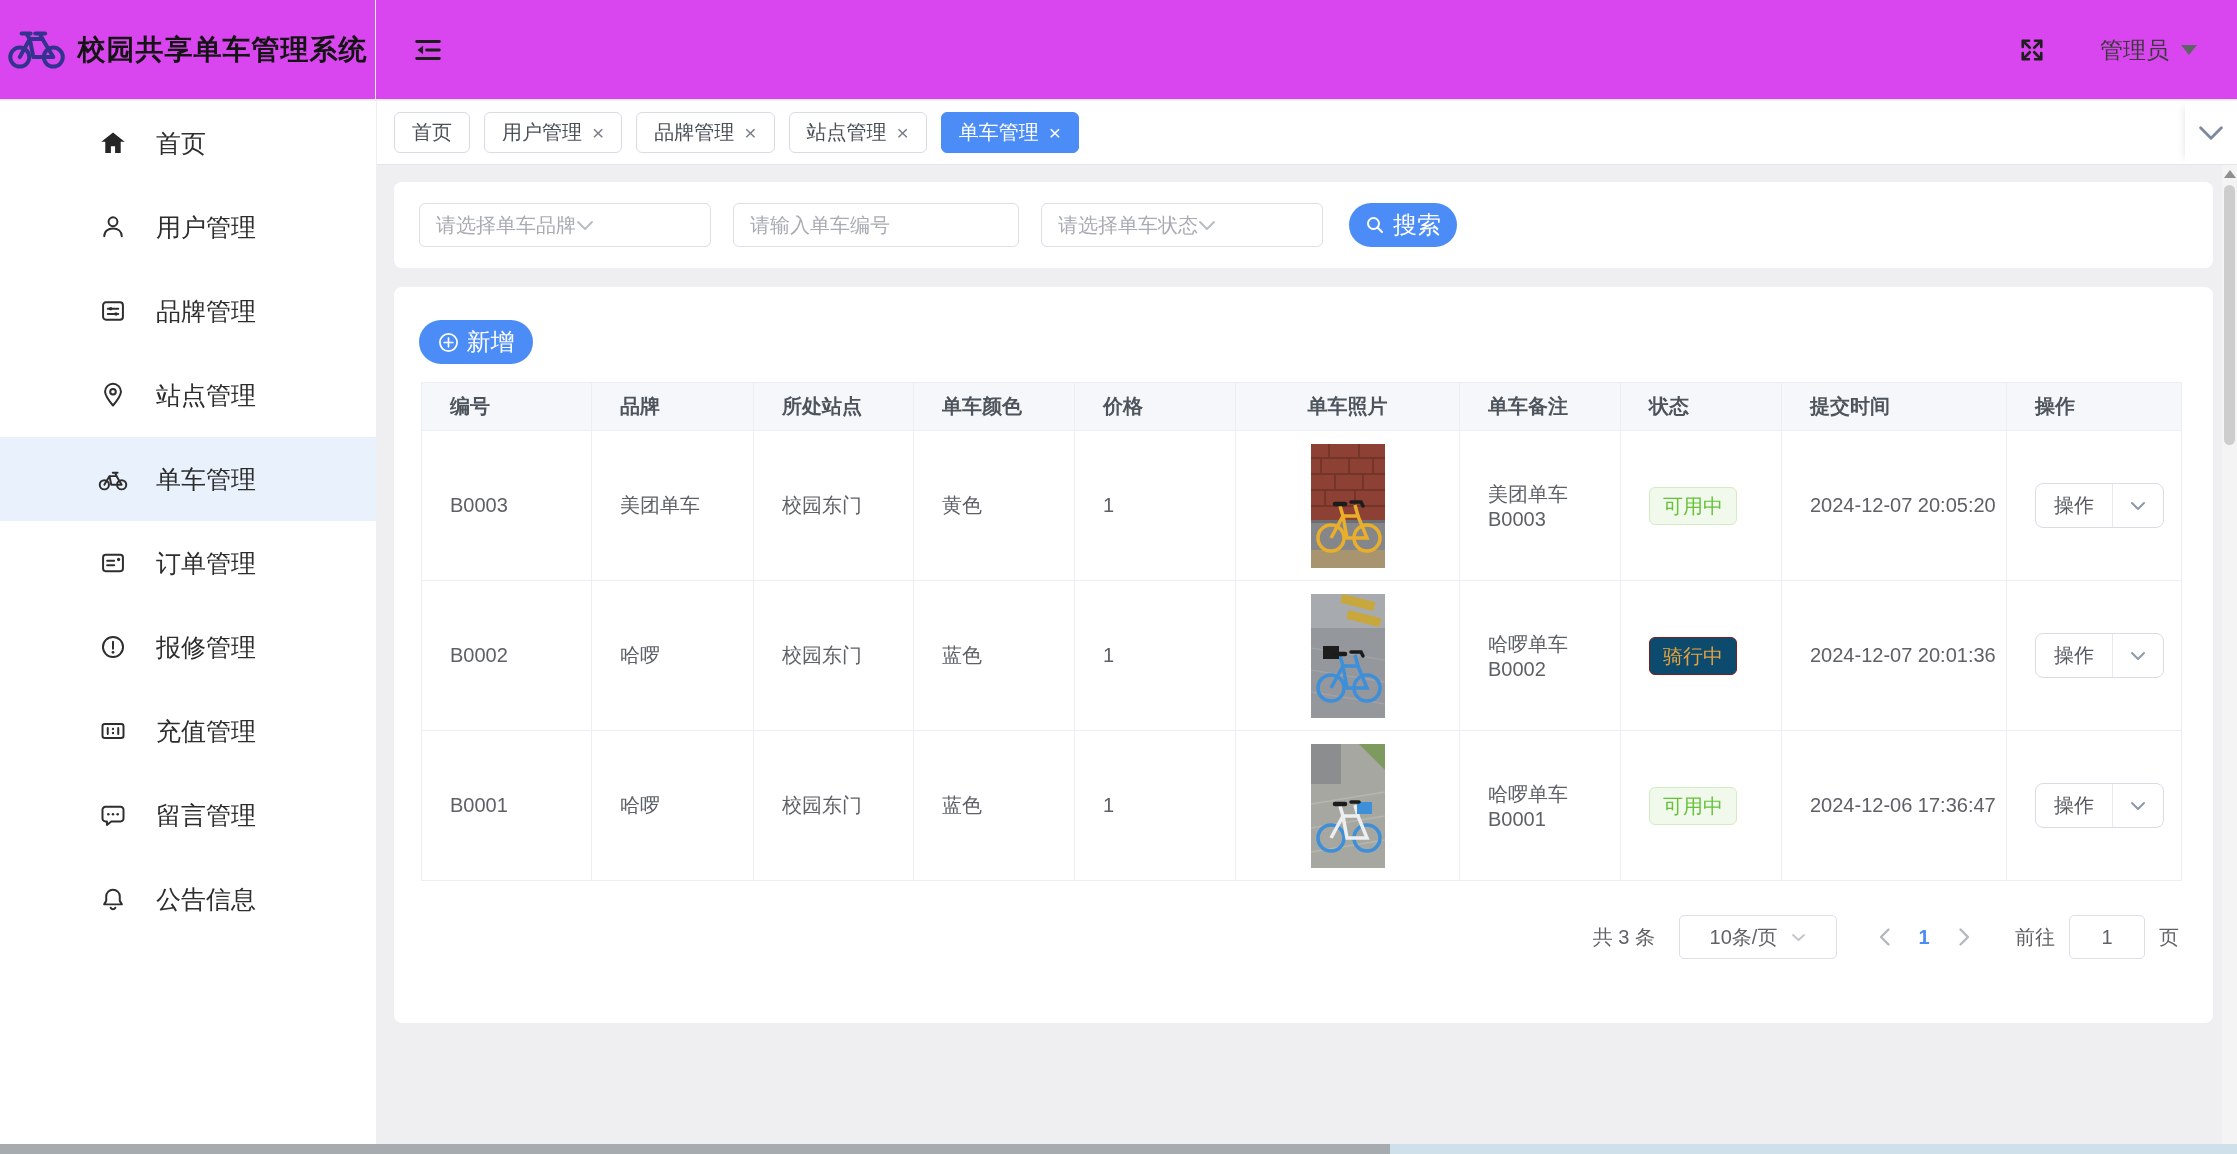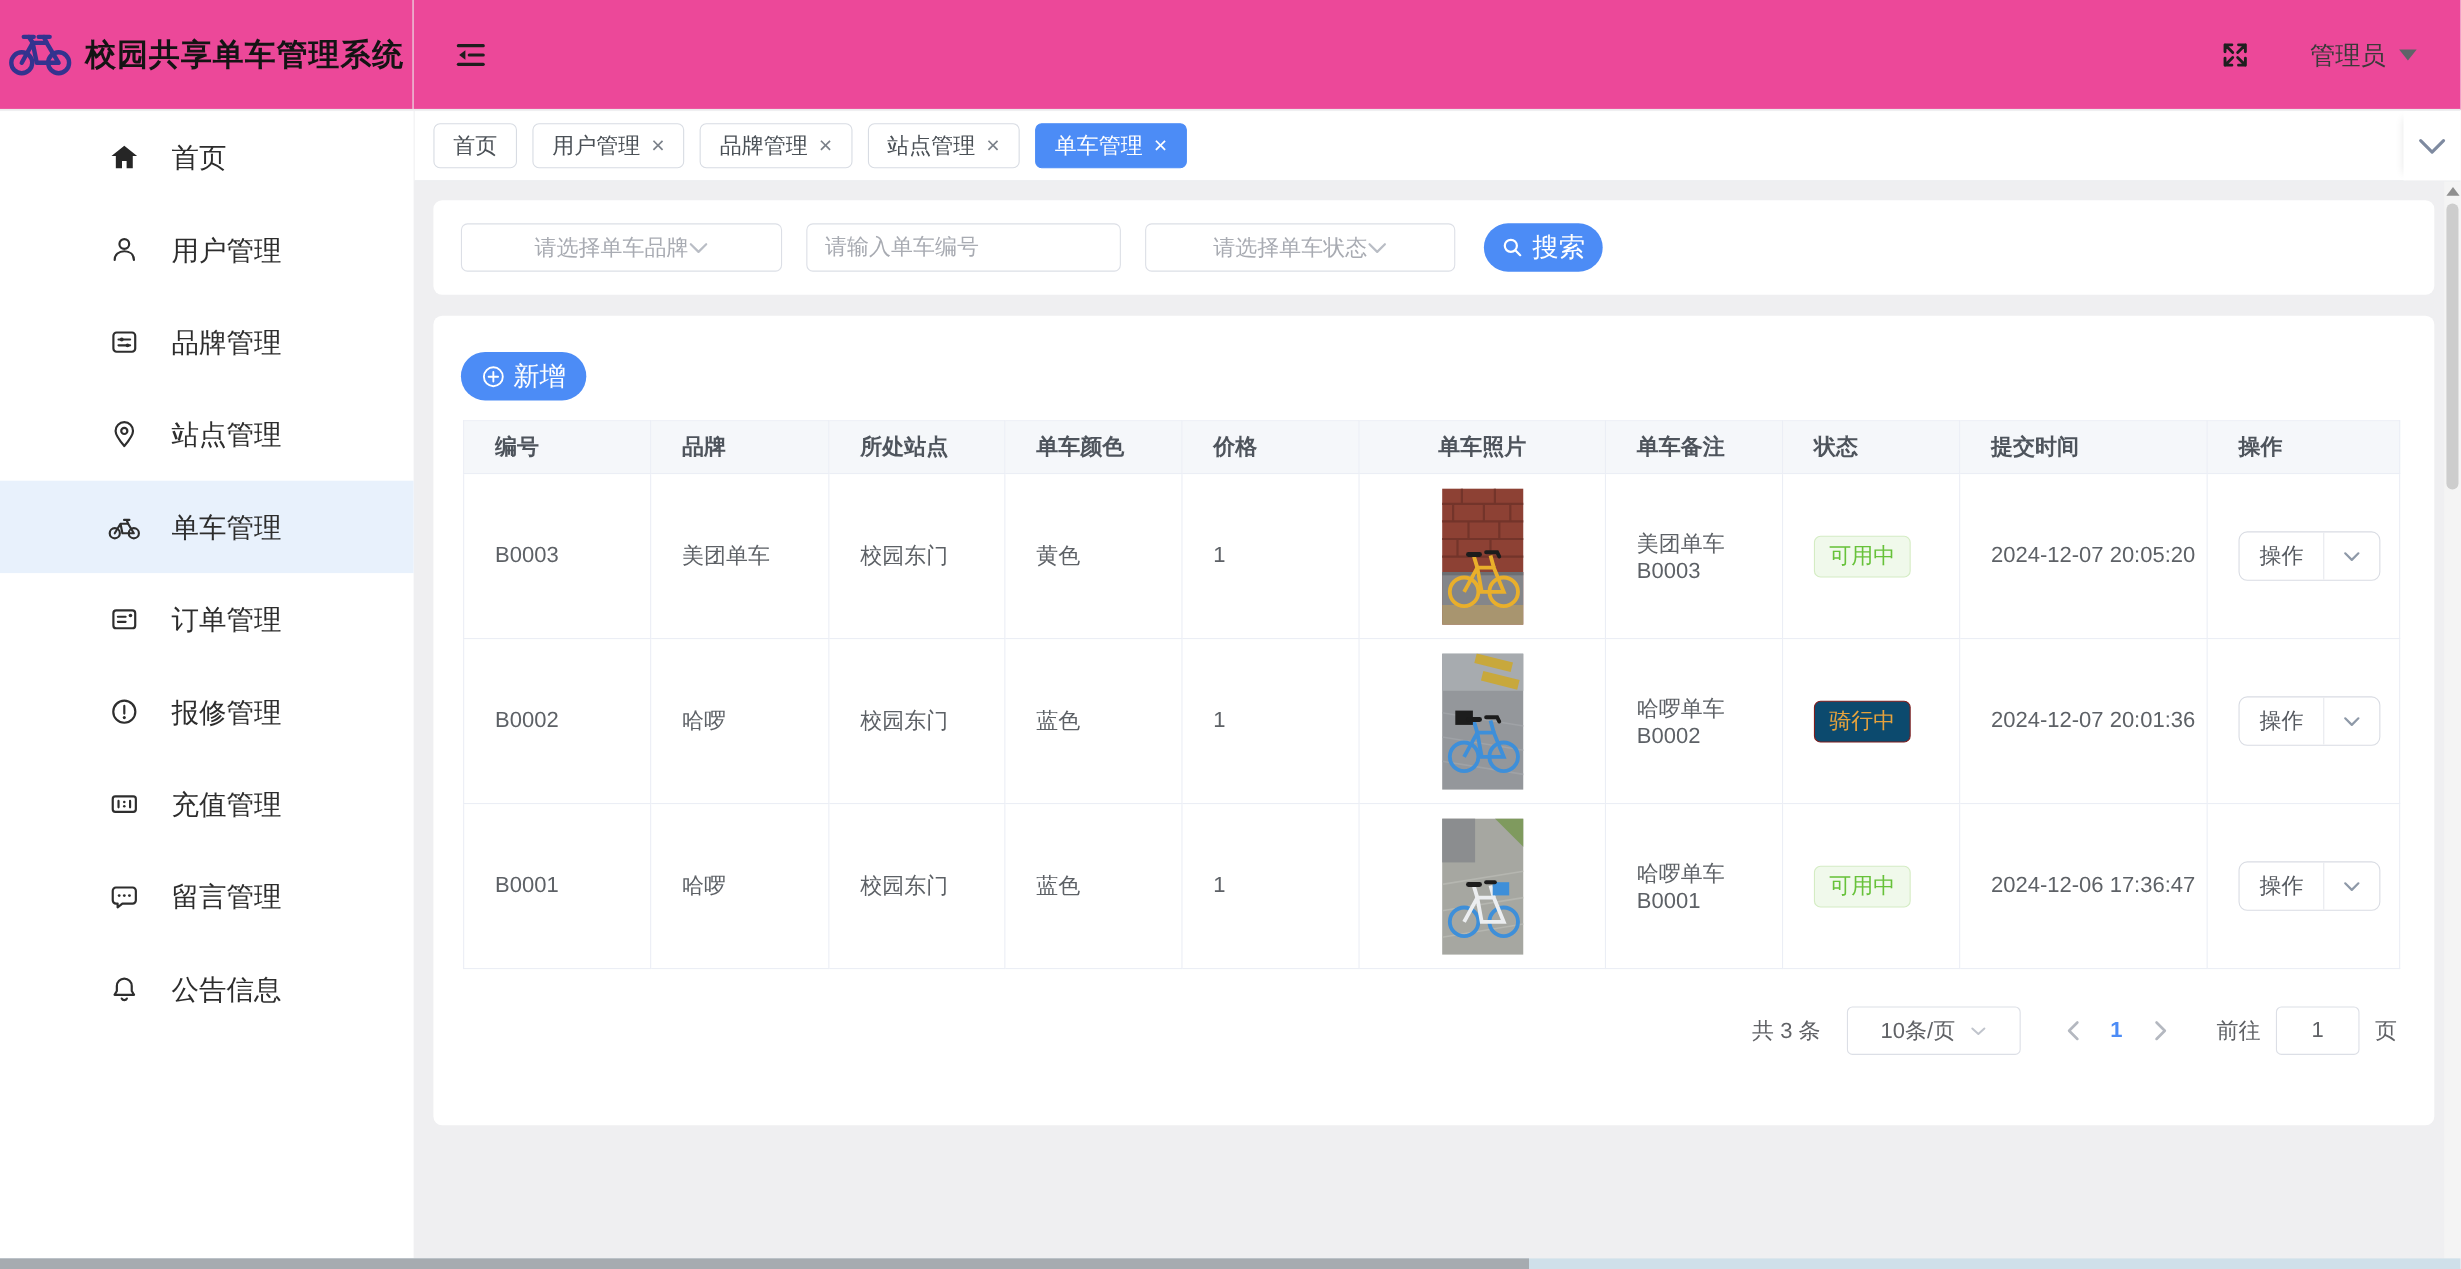--- a/index.html
+++ b/index.html
@@ -1,20 +1,20 @@
 <!DOCTYPE html>
 <html><head>
 <meta charset="utf-8">
 <style>
   * { margin:0; padding:0; box-sizing:border-box; }
   html,body { width:2237px; height:1154px; overflow:hidden; }
   body { font-family:"Liberation Sans","DejaVu Sans",sans-serif; background:#efeff1; position:relative; color:#303133; }
 
   
-  .header { position:absolute; top:0; left:0; width:2237px; height:100px; background:#ec4899; border-bottom:1px solid #ebebeb; z-index:5; }
+  .header { position:absolute; top:0; left:0; width:2237px; height:100px; background:#d946ef; border-bottom:1px solid #ebebeb; z-index:5; }
   .logo-area { position:absolute; left:0; top:0; width:376px; height:100px; display:flex; align-items:center; justify-content:center; gap:12px; border-right:1px solid #ececec; }
   .logo-title { font-size:28px; font-weight:700; color:#141414; letter-spacing:1px; white-space:nowrap; }
   .fold-btn { position:absolute; left:404px; top:26px; width:48px; height:48px; display:flex; align-items:center; justify-content:center; cursor:pointer; }
   .header-right { position:absolute; right:40px; top:0; height:100px; display:flex; align-items:center; gap:48px; }
   .fullscreen-btn { width:40px; height:40px; display:flex; align-items:center; justify-content:center; cursor:pointer; }
   .user-dd { display:flex; align-items:center; gap:12px; cursor:pointer;justify-content:flex-end; }
   .user-name { font-size:23px; color:#3a3a3a; }
   .caret-down { width:0; height:0; border-left:8px solid transparent; border-right:8px solid transparent; border-top:10px solid #5f6368; }
 
   
@@ -30,21 +30,21 @@
   .tab.active { background:#4c8cf6; border-color:#4c8cf6; color:#fff; }
   .tab .tab-close { font-size:21px; line-height:1; color:#7a8089; cursor:pointer; }
   .tab.active .tab-close { color:#fff; }
   .tab-dd { position:absolute; right:0; top:0; width:52px; height:63px; background:#fff; display:flex; align-items:center; justify-content:center; box-shadow:-6px 0 8px -6px rgba(0,0,0,.12); cursor:pointer; }
 
   
   .main { position:absolute; top:165px; left:377px; width:1845px; height:979px; background:#efeff1; }
   .card { position:absolute; left:17px; width:1819px; background:#fff; border-radius:8px; }
   .search-card { top:17px; height:86px; display:flex; align-items:center; padding-left:25px; gap:22px; }
   .field { height:44px; border:1px solid #dcdfe6; border-radius:6px; background:#fff; display:flex; align-items:center; padding:0 16px; }
-  .select { justify-content:center; cursor:pointer; }
+  .select { justify-content:flex-start; cursor:pointer; }
   .sel-brand { width:292px; } .inp-code { width:286px; } .sel-status { width:282px; }
   .placeholder { font-size:20px; color:#a8abb2; }
   .text-input { border:none; outline:none; width:100%; font-size:20px; color:#7f1d1d; font-family:inherit; background:transparent; }
   .text-input::placeholder { color:#a8abb2; }
   .btn-primary { height:44px; border:none; border-radius:22px; background:#4c8cf6; color:#fff; font-size:24px; display:flex; align-items:center; justify-content:center; gap:8px; cursor:pointer; font-family:inherit; }
   .search-btn { width:108px; margin-left:4px; }
 
   .table-card { top:122px; height:736px; }
   .add-btn { position:absolute; left:25px; top:33px; width:114px; }
 

